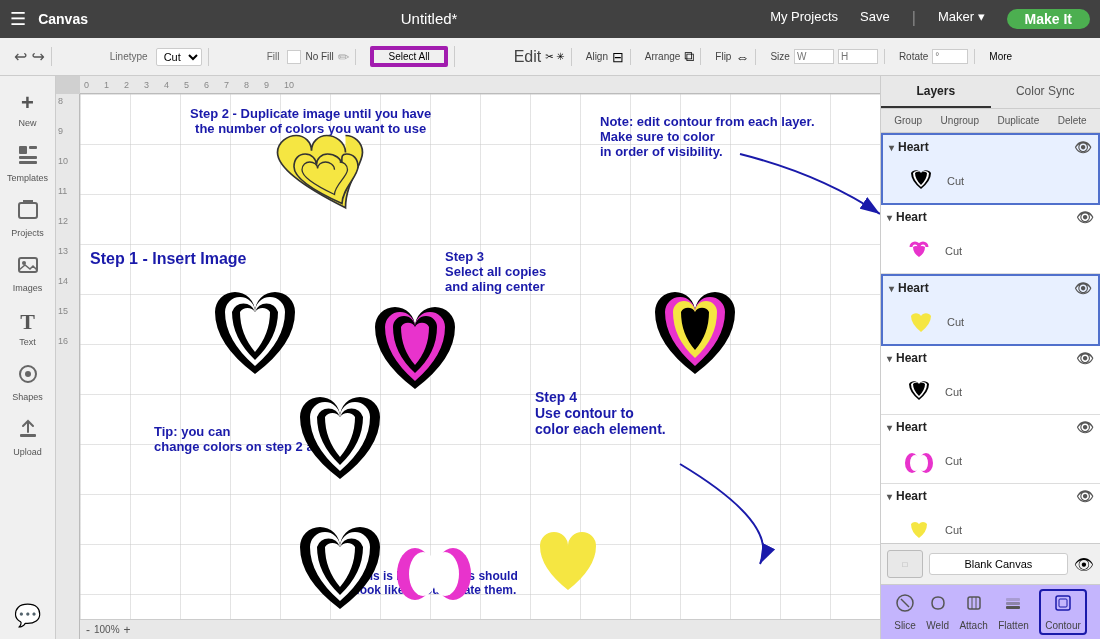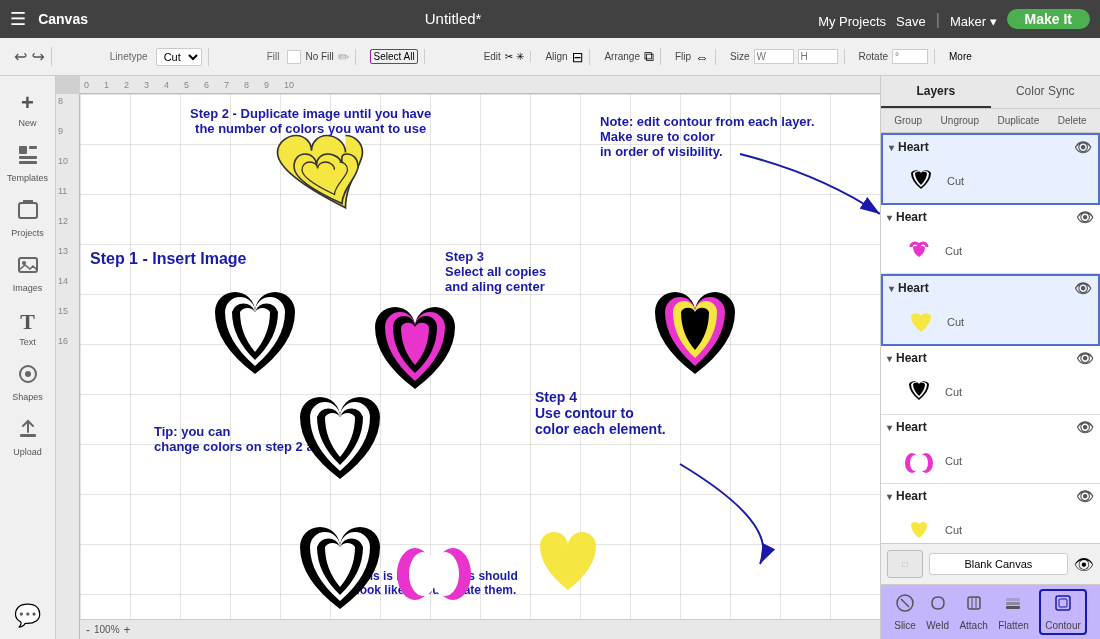--- a/index.html
+++ b/index.html
@@ -4,21 +4,21 @@
   <style>
     * { box-sizing: border-box; margin: 0; padding: 0; }
     body { font-family: Arial, sans-serif; background: #e8e8e8; width: 1100px; height: 639px; overflow: hidden; }
 
     
     .topbar {
       display: flex; align-items: center; background: #414141; height: 38px; padding: 0 10px; gap: 12px;
     }
     .topbar-menu { color: white; font-size: 18px; cursor: pointer; }
     .topbar-title { color: white; font-size: 14px; font-weight: bold; }
-    .topbar-right { display: flex; align-items: flex-end; gap: 10px; }
+    .topbar-right { display: flex; align-items: flex-start; gap: 22px; }
     .topbar-btn { background: none; border: none; color: white; font-size: 13px; cursor: pointer; }
     .topbar-divider { color: #888; }
     .topbar-maker { color: white; font-size: 13px; cursor: pointer; display: flex; align-items: center; gap: 4px; }
     .make-it-btn { background: #4caf50; color: white; border: none; border-radius: 20px; padding: 2px 18px; font-size: 14px; font-weight: bold; cursor: pointer; }
 
     
     .toolbar {
       display: flex; align-items: center; background: #f0f0f0; height: 38px; padding: 0 8px; gap: 8px;
       border-bottom: 1px solid #ccc; font-size: 11px; color: #444;
     }
@@ -176,24 +176,24 @@
     </select>
   </div>
   <div class="toolbar-group">
     <span class="toolbar-label">Fill</span>
       <br>
     <span style="display:inline-block;width:14px;height:14px;border:1px solid #ccc;background:white;vertical-align:middle;"></span>
     <span style="font-size:10px;">No Fill</span>
     <span style="font-size:14px;color:#aaa;">✏</span>
   </div>
   <div class="toolbar-group">
-    <button style="font-size:10px;background:none;border:1px solid #a21caf;cursor:pointer;padding:1px 2px;border-radius:2px;">Select All</button>
-  </div>
-  <div class="toolbar-group">
-    <span style="font-size:10px;padding-left:45px;">Edit</span>
+    <button style="font-size:10px;background:none;border:4px solid #a21caf;cursor:pointer;padding:1px 14px;border-radius:2px;">Select All</button>
+  </div>
+  <div class="toolbar-group">
+    <span style="font-size:16px;padding-left:45px;">Edit</span>
     <button style="font-size:10px;background:none;border:none;cursor:pointer;">✂ ✳</button>
   </div>
   <div class="toolbar-group">
     <span style="font-size:10px;">Align</span>
     <button style="font-size:14px;background:none;border:none;cursor:pointer;">⊟</button>
   </div>
   <div class="toolbar-group">
     <span style="font-size:10px;">Arrange</span>
     <button style="font-size:14px;background:none;border:none;cursor:pointer;">⧉</button>
   </div>

